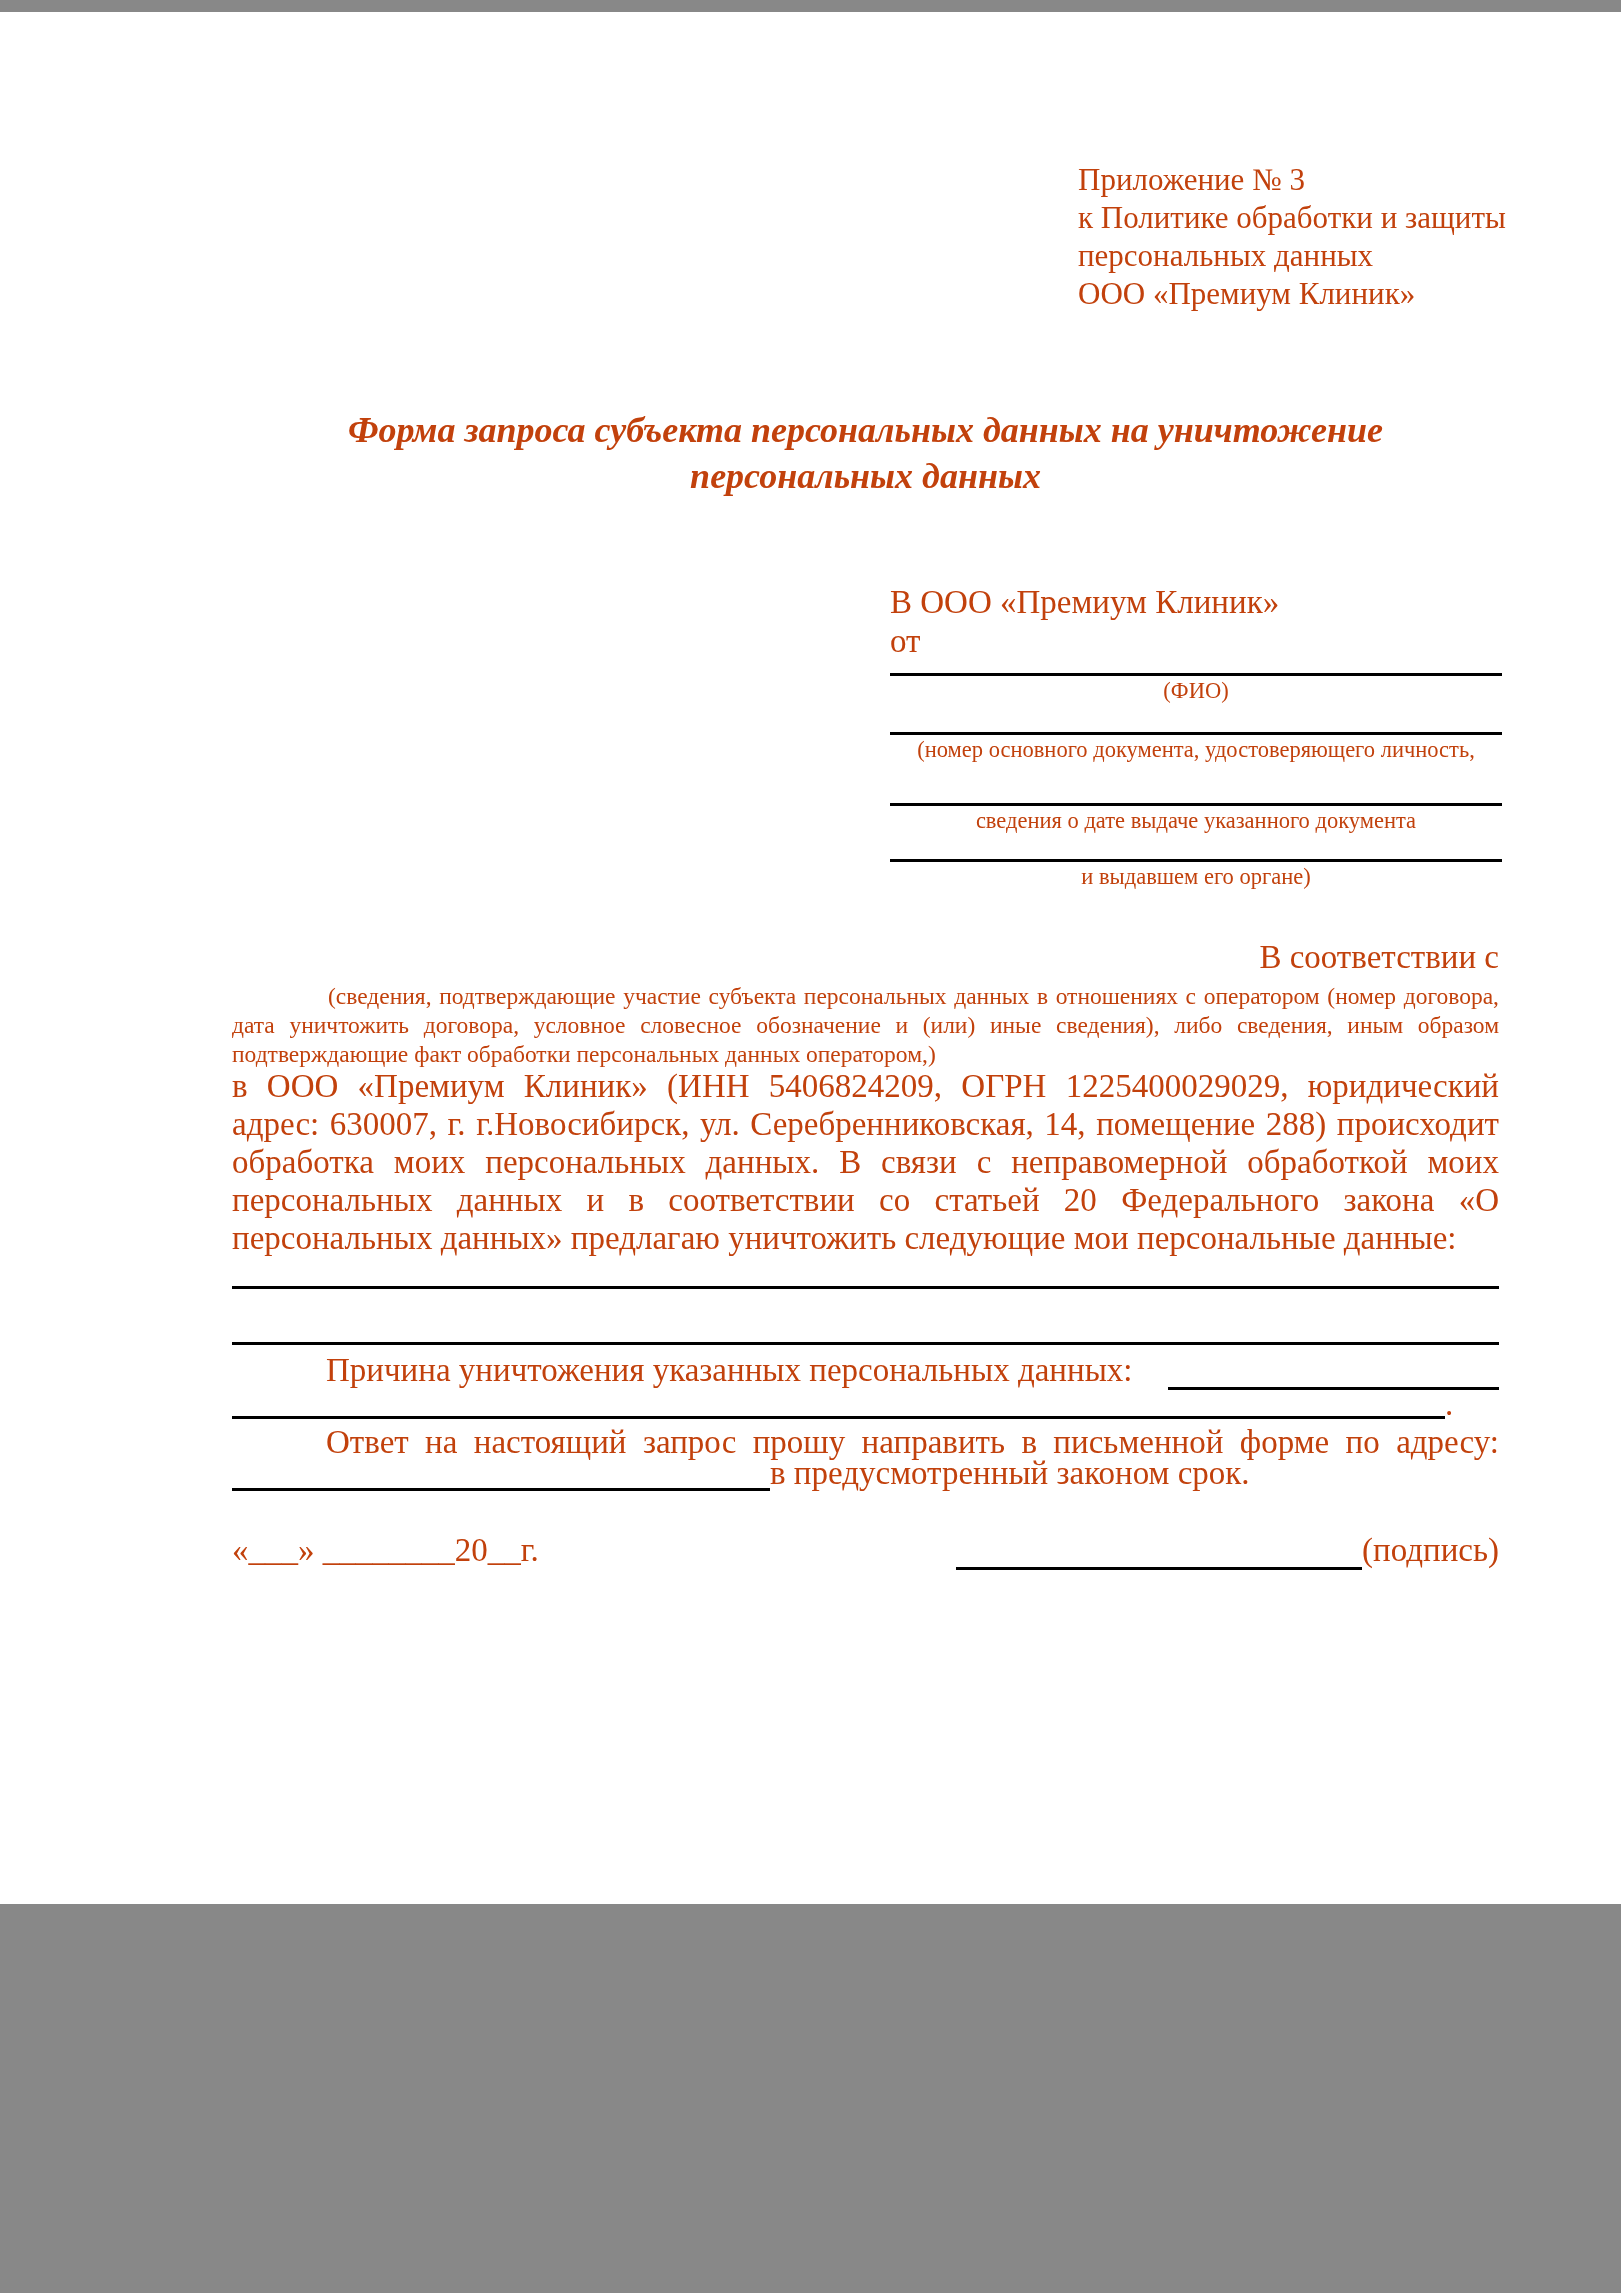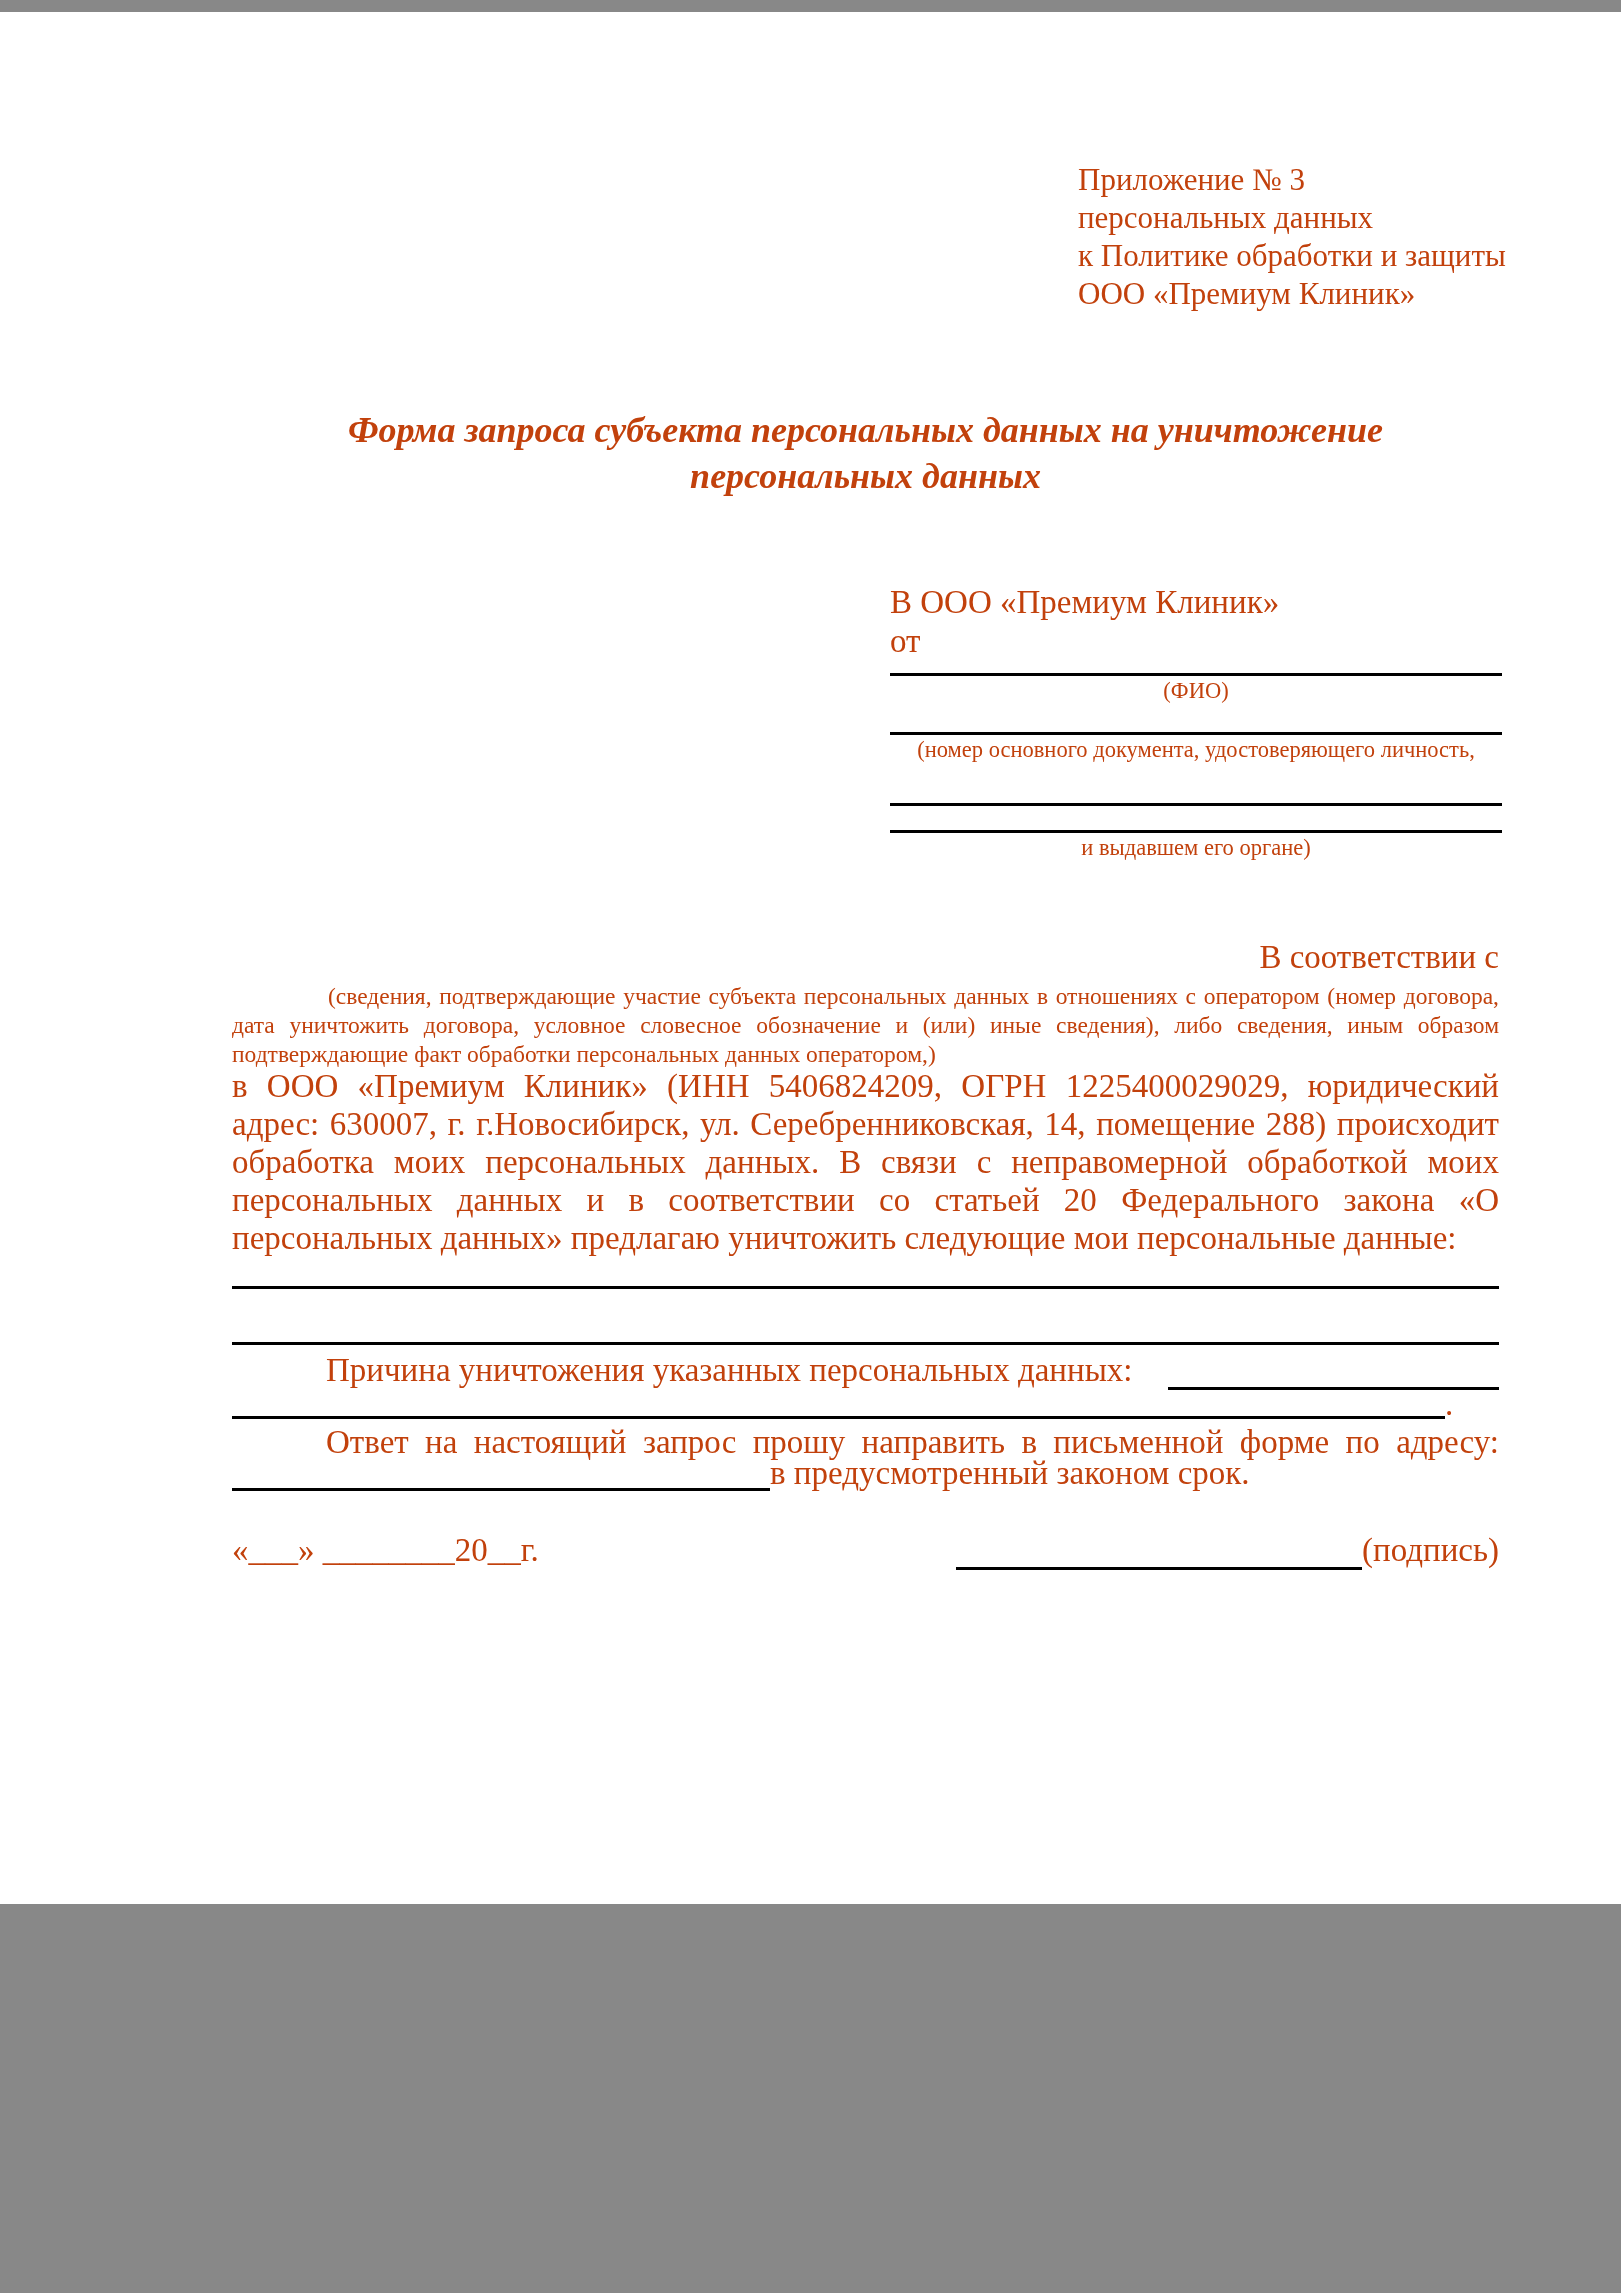--- a/index.html
+++ b/index.html
@@ -116,38 +116,39 @@
   .sig-line { width: 406px; height: 29px; }
   .sig-caption { white-space: nowrap; }
 </style>
 </head>
 <body>
 
 <div class="page">
 
   <div class="header-note">
     <div>Приложение № 3</div>
+    <div>к Политике обработки и защиты</div>
     <div>персональных данных</div>
-    <div>к Политике обработки и защиты</div>
     <div>ООО «Премиум Клиник»</div>
   </div>
 
   <div class="doc-title">Форма запроса субъекта персональных данных на уничтожение персональных данных</div>
 
   <div class="addressee">
     <div class="addr-to">В ООО «Премиум Клиник»</div>
     <div class="addr-from">от</div>
 
     <div class="rule addr-rule-1"></div>
     <div class="caption">(ФИО)</div>
 
     <div class="rule addr-rule-2"></div>
     <div class="caption">(номер основного документа, удостоверяющего личность,</div>
 
     <div class="rule addr-rule-3"></div>
+    <div class="caption">сведения о дате выдаче указанного документа</div>
 
     <div class="rule addr-rule-4"></div>
     <div class="caption">и выдавшем его органе)</div>
   </div>
 
   <div class="accordance">
     <div class="acc-row">
       <span class="acc-prefix">В соответствии с</span>
       <span class="acc-fill rule"></span>
     </div>

